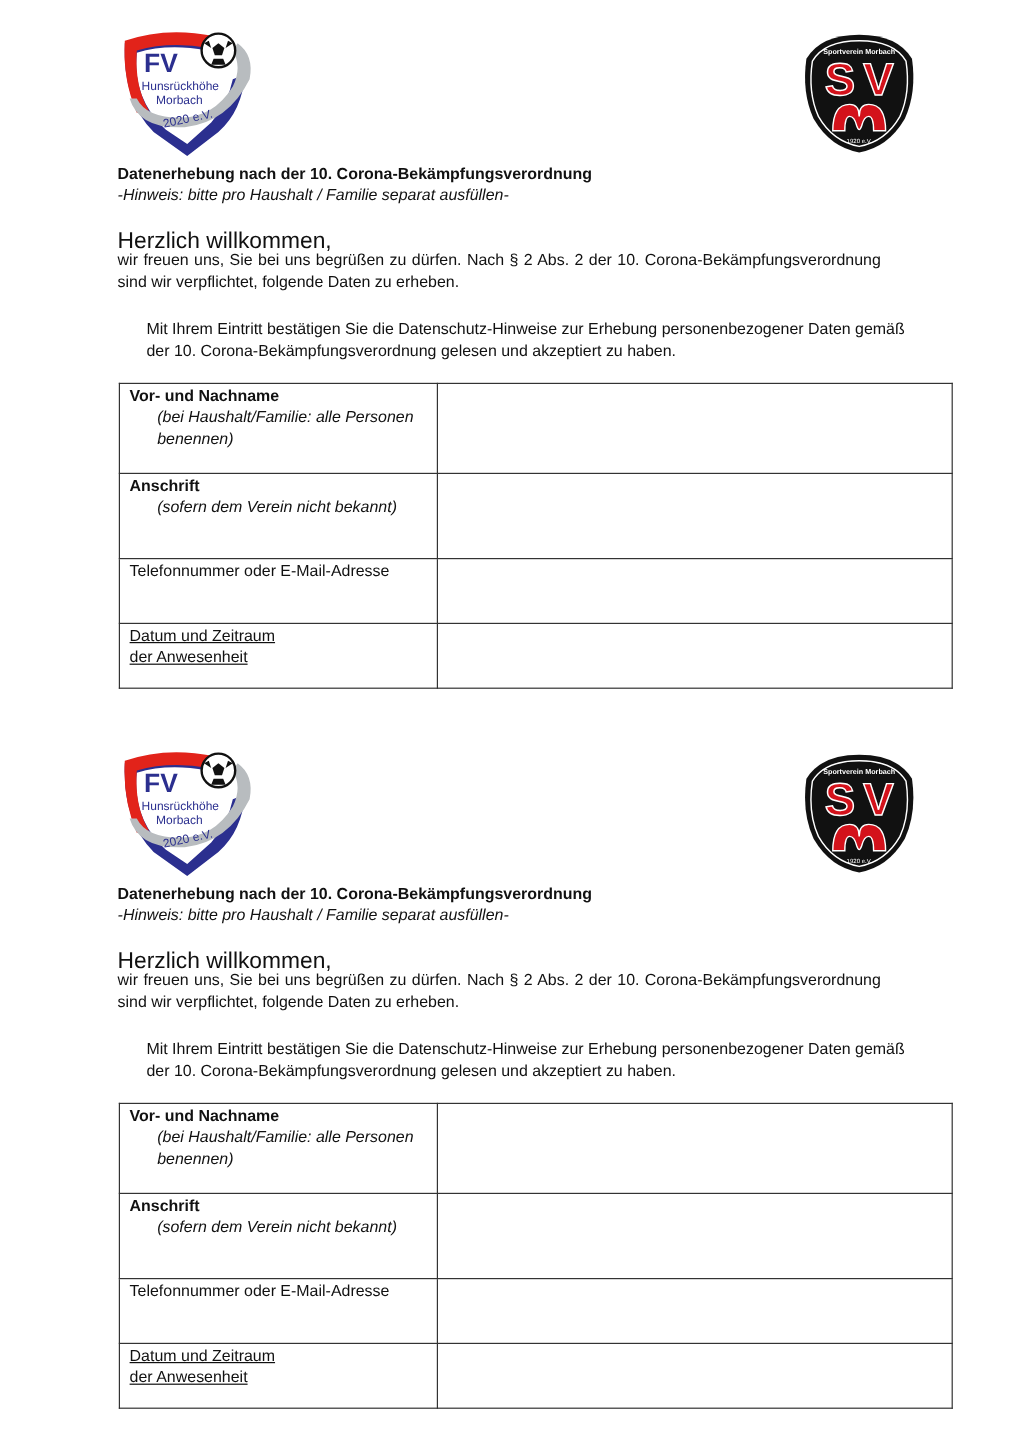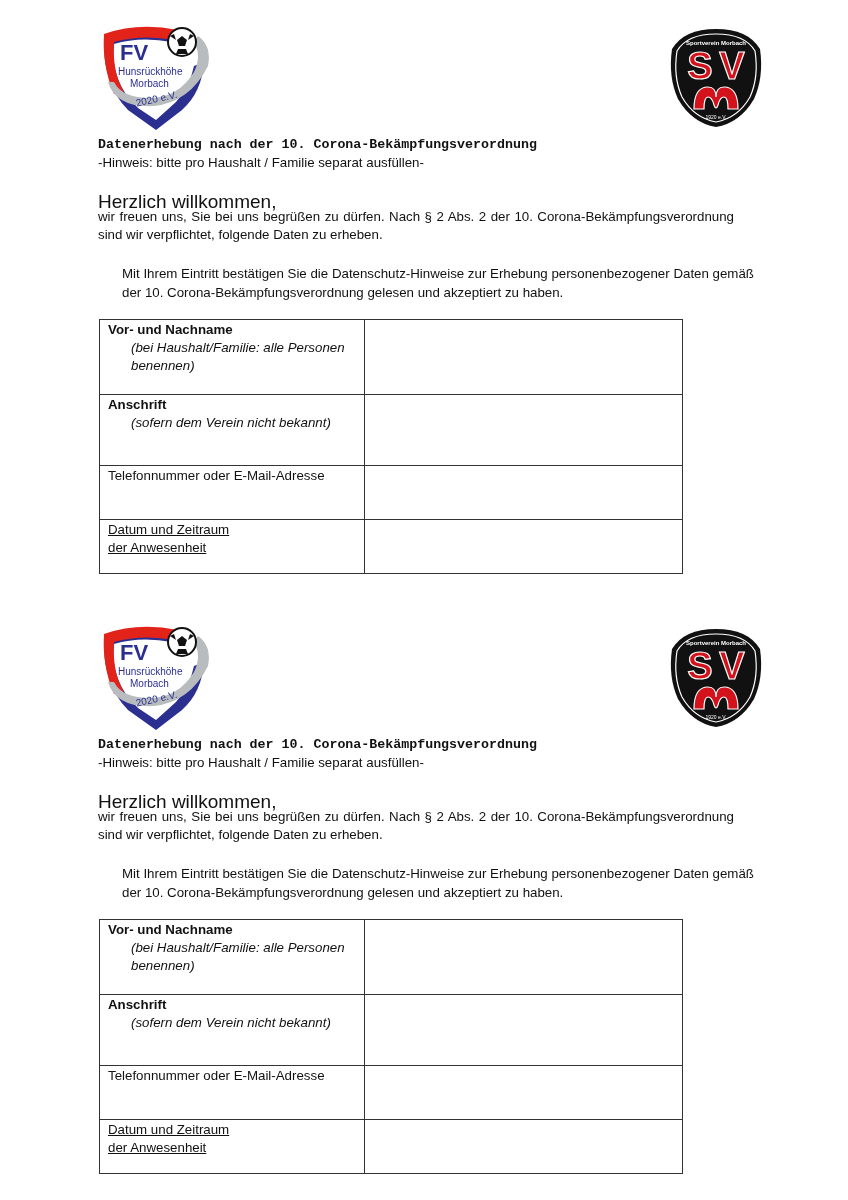--- a/index.html
+++ b/index.html
@@ -3,27 +3,27 @@
 <meta charset="utf-8">
 <style>
   html, body { margin: 0; padding: 0; background: #ffffff; }
   body { width: 848px; height: 1200px; position: relative; overflow: hidden;
          font-family: "Liberation Sans", sans-serif; color: #111; }
   .form-block { position: absolute; left: 0; width: 848px; height: 600px; }
   .form-block.b1 { top: 0; }
   .form-block.b2 { top: 600px; }
   .logo-fv { position: absolute; left: 98px; top: 22px; width: 116px; height: 108px; }
   .logo-svm { position: absolute; left: 668px; top: 27px; width: 96px; height: 102px; }
-  .title { position: absolute; left: 98px; top: 137px; font-weight: bold; font-size: 13.3px; font-family: Liberation Mono, monospace; }
-  .hint { position: absolute; left: 98px; top: 155px; font-size: 13.3px; }
+  .title { position: absolute; left: 98px; top: 137px; font-weight: bold; font-size: 13.3px; }
+  .hint { position: absolute; left: 98px; top: 155px; font-style: italic; font-size: 13.3px; }
   .greeting { position: absolute; left: 98px; top: 191px; font-size: 19px; }
   .para1 { position: absolute; left: 98px; top: 208px; width: 636px; font-size: 13.3px;
            line-height: 18px; text-align: justify; text-align-last: left; }
   .para2 { position: absolute; left: 98px; top: 264px; width: 640px; font-size: 13.3px; line-height: 19px; margin-left: 24px; }
-  table.data-form { position: absolute; left: 99px; top: 319px; width: 584px; border-collapse: collapse; }
+  table.data-form { position: absolute; left: 99px; top: 319px; width: 695px; border-collapse: collapse; }
   table.data-form td { border: 1.3px solid #333; vertical-align: top; padding: 0; font-size: 13.3px; }
   table.data-form td.label { width: 248px; padding: 1px 8px 0 8px; line-height: 18px; }
   table.data-form td.value { padding: 0; }
   .r1 { height: 75px; } .r2 { height: 71px; } .r3 { height: 54px; } .r4 { height: 54px; }
   .lbl-bold { font-weight: bold; }
   .lbl-italic { font-style: italic; margin-left: 23px; }
   .r2 td.label { padding-top: 18px; }
   .r3 td.label { padding-top: 18px; margin-top: 36px; }
   .r4 td.label { padding-left: 6px; text-decoration: underline; }
   .field-input { width: 100%; height: 100%; border: none; outline: none; background: transparent;

